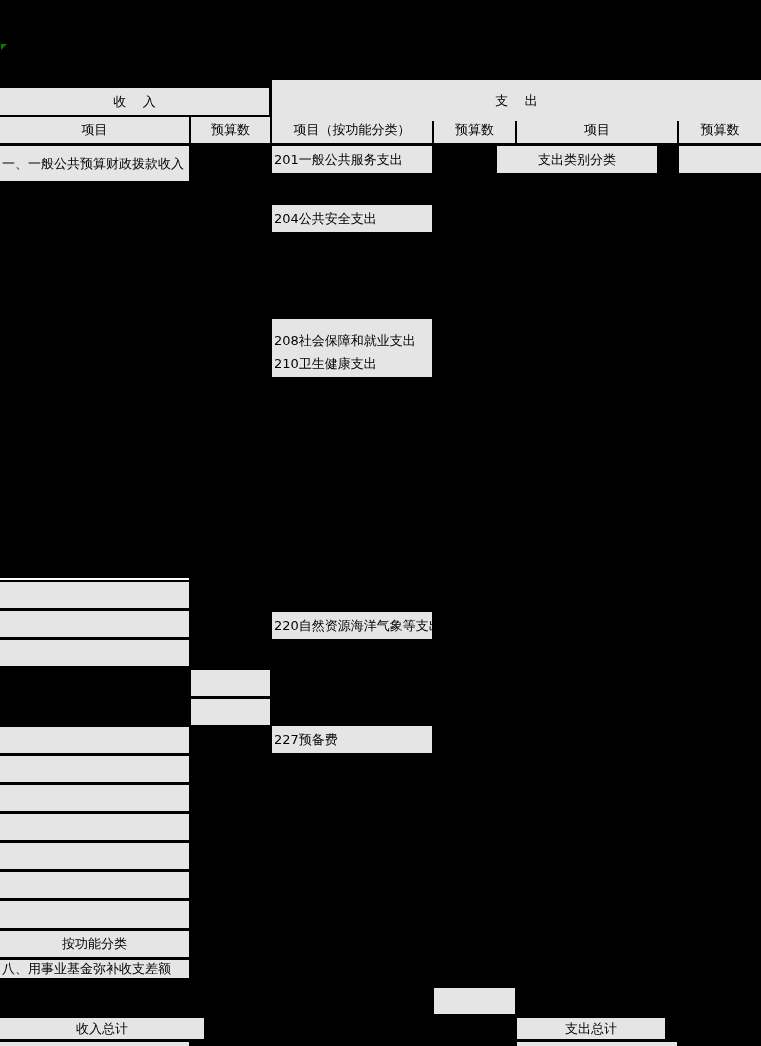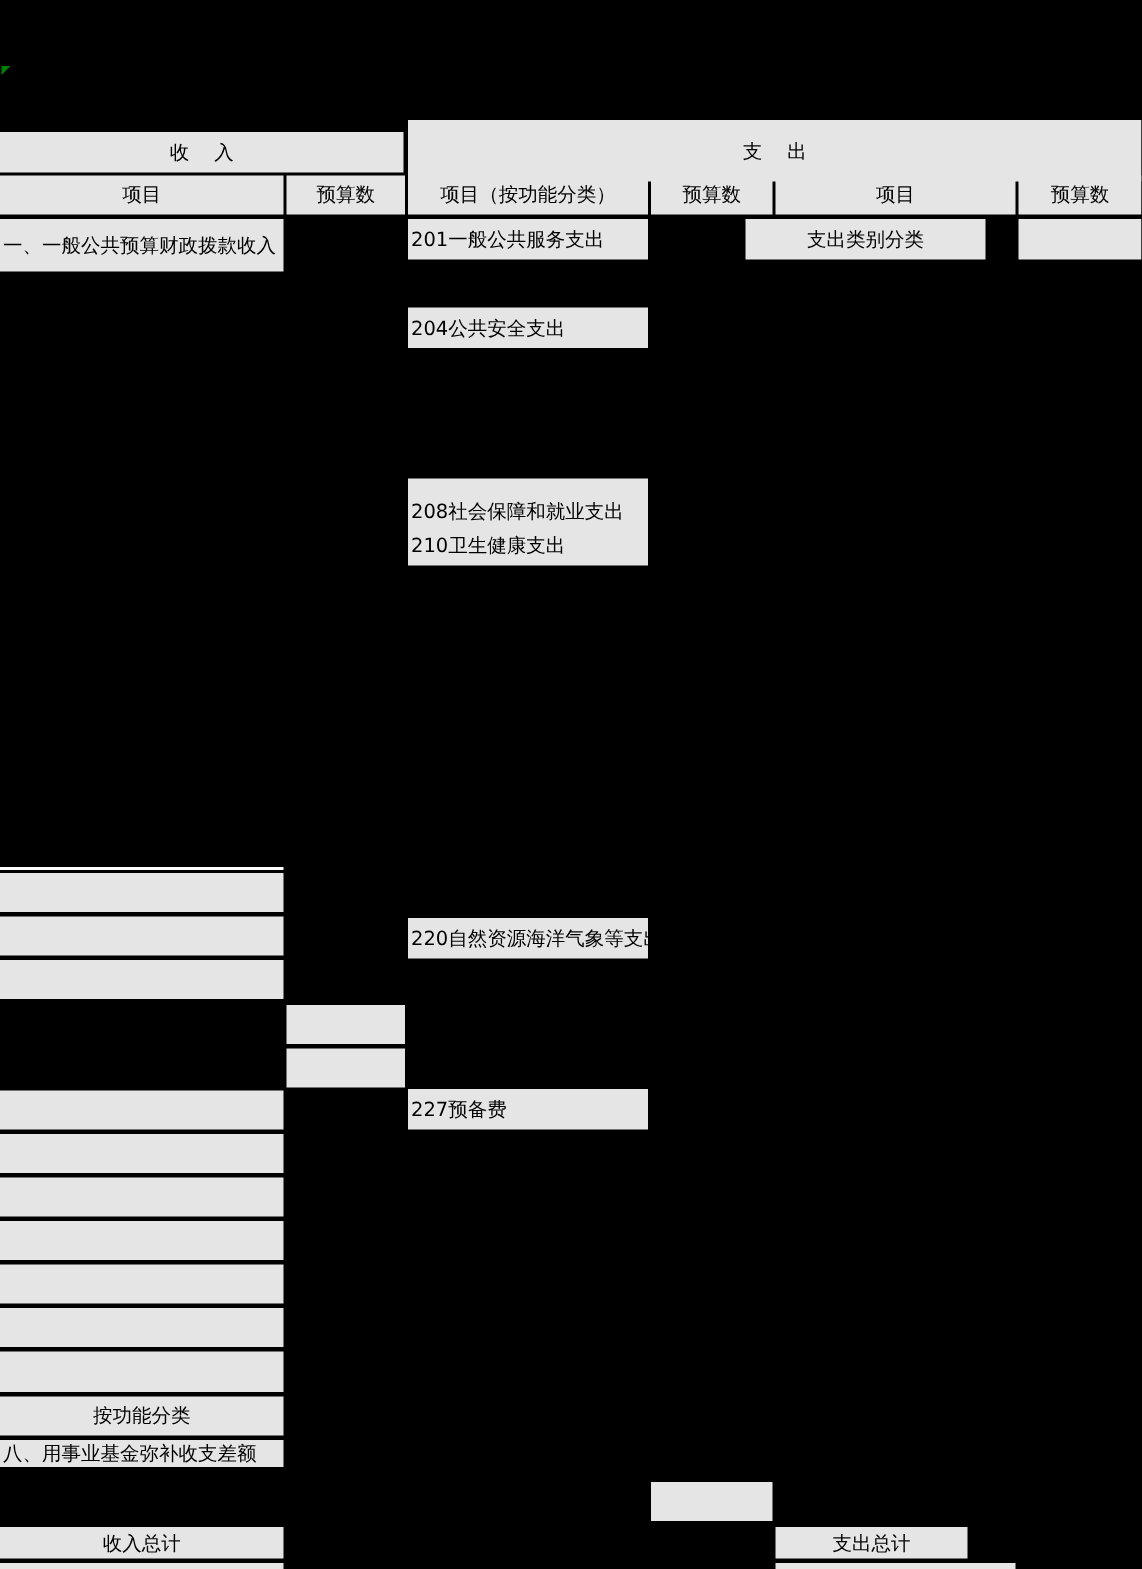--- a/index.html
+++ b/index.html
@@ -64,20 +64,20 @@
   <div class="cell" style="left:0;top:727px;width:189px;height:26px"></div>
   <div class="cell" style="left:0;top:756px;width:189px;height:26px"></div>
   <div class="cell" style="left:0;top:785px;width:189px;height:26px"></div>
   <div class="cell" style="left:0;top:814px;width:189px;height:26px"></div>
   <div class="cell" style="left:0;top:843px;width:189px;height:26px"></div>
   <div class="cell" style="left:0;top:872px;width:189px;height:26px"></div>
   <div class="cell" style="left:0;top:901px;width:189px;height:27px"></div>
 
   <div class="cell c" style="left:0;top:931px;width:189px;height:26px">按功能分类</div>
   <div class="cell l" style="left:0;top:960px;width:189px;height:18px">八、用事业基金弥补收支差额</div>
-  <div class="cell c" style="left:0;top:1018px;width:189px;height:21px">收入总计</div>
+  <div class="cell c" style="left:0;top:1018px;width:204px;height:21px">收入总计</div>
   <div class="cell" style="left:0;top:1042px;width:189px;height:4px"></div>
 
   <div class="cell" style="left:434px;top:988px;width:81px;height:26px"></div>
-  <div class="cell c" style="left:517px;top:1018px;width:128px;height:21px">支出总计</div>
+  <div class="cell c" style="left:517px;top:1018px;width:148px;height:21px">支出总计</div>
   <div class="cell" style="left:517px;top:1042px;width:160px;height:4px"></div>
 
 </div>
 
 </body></html>

